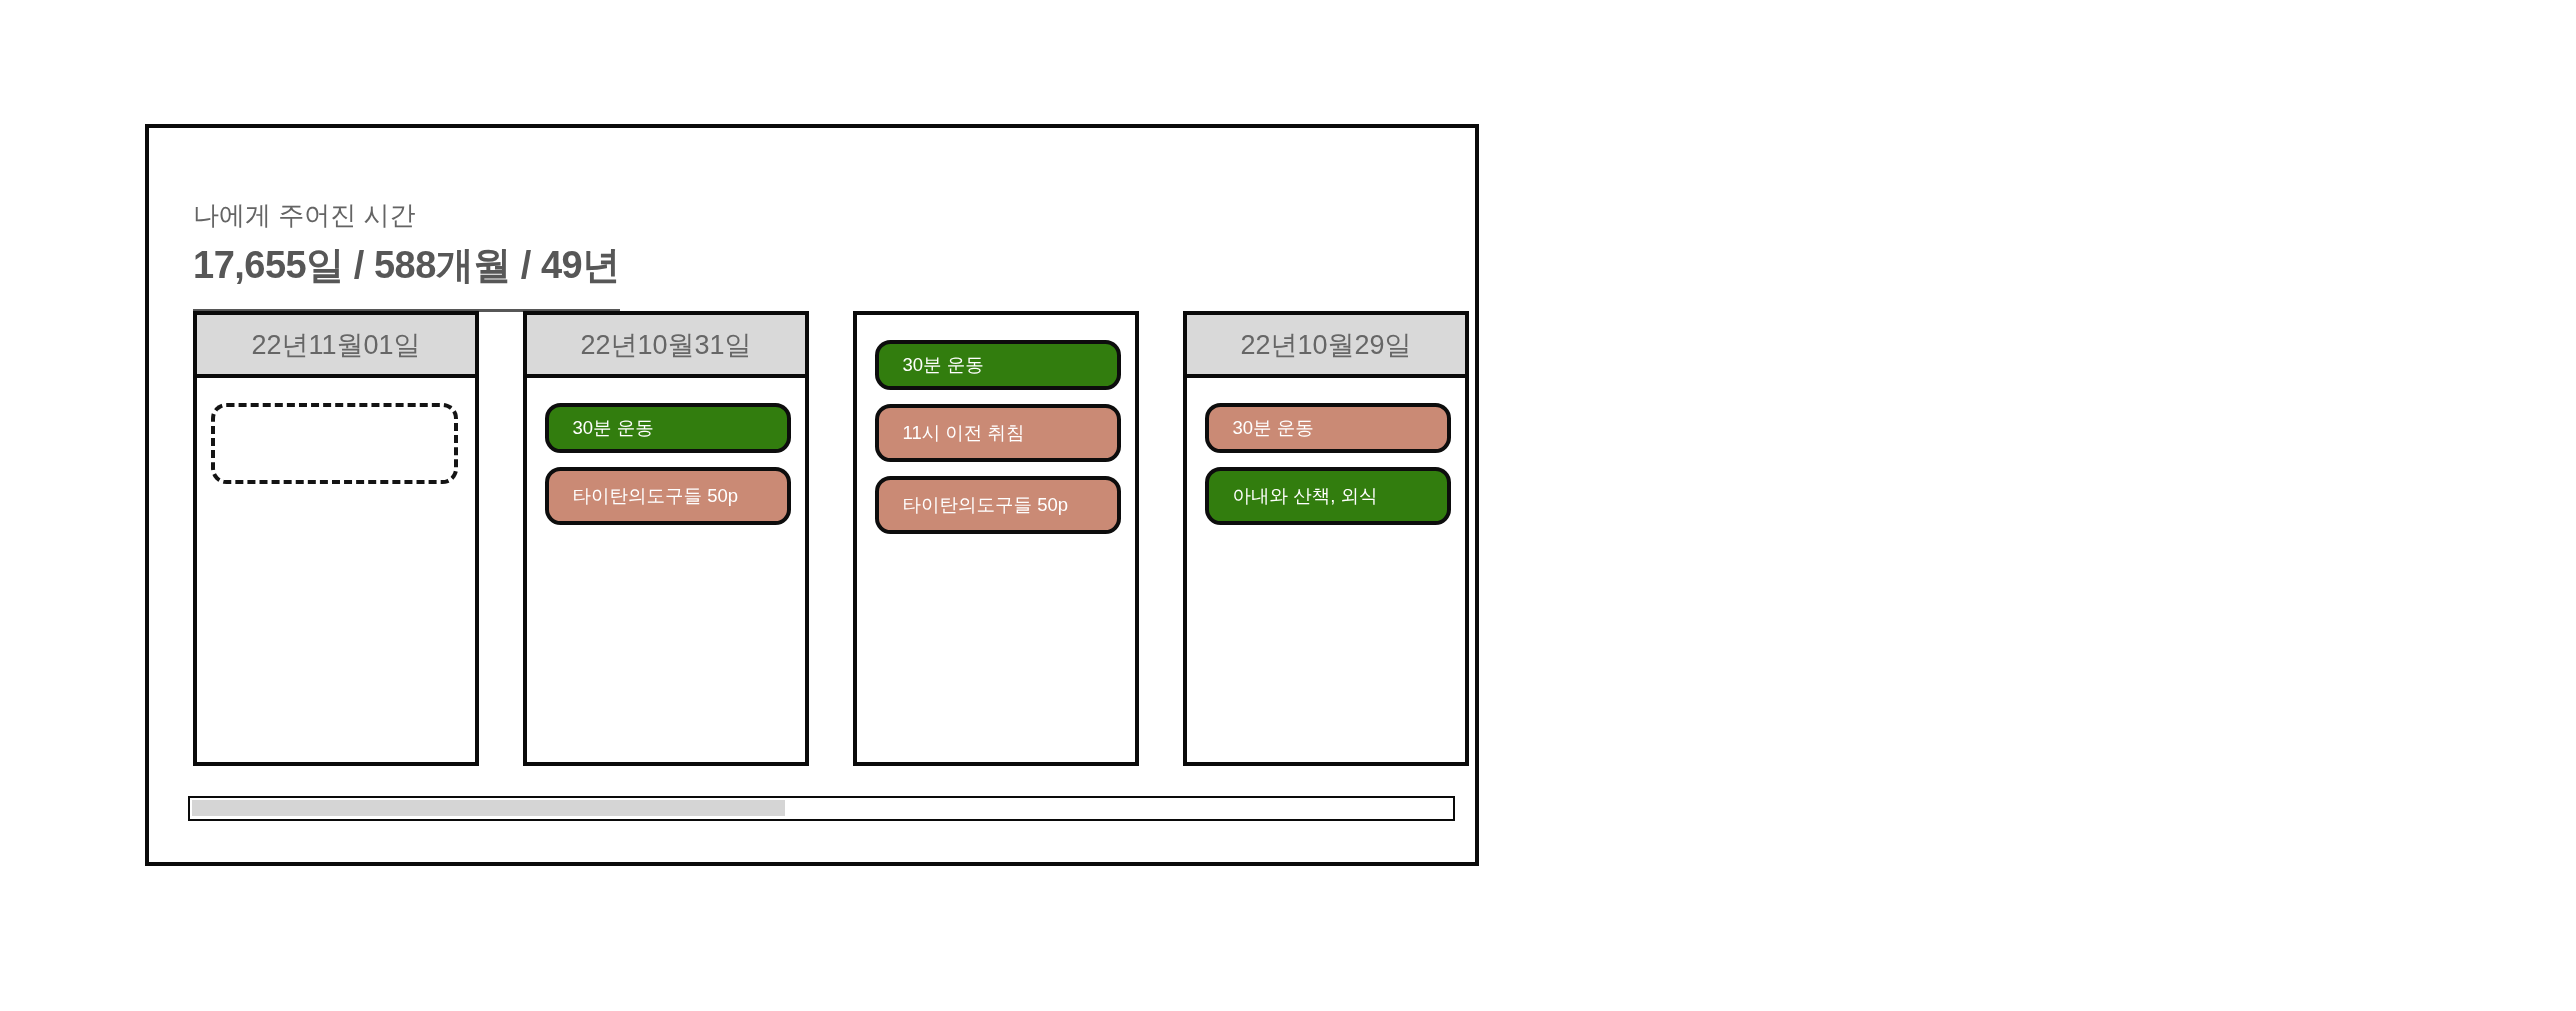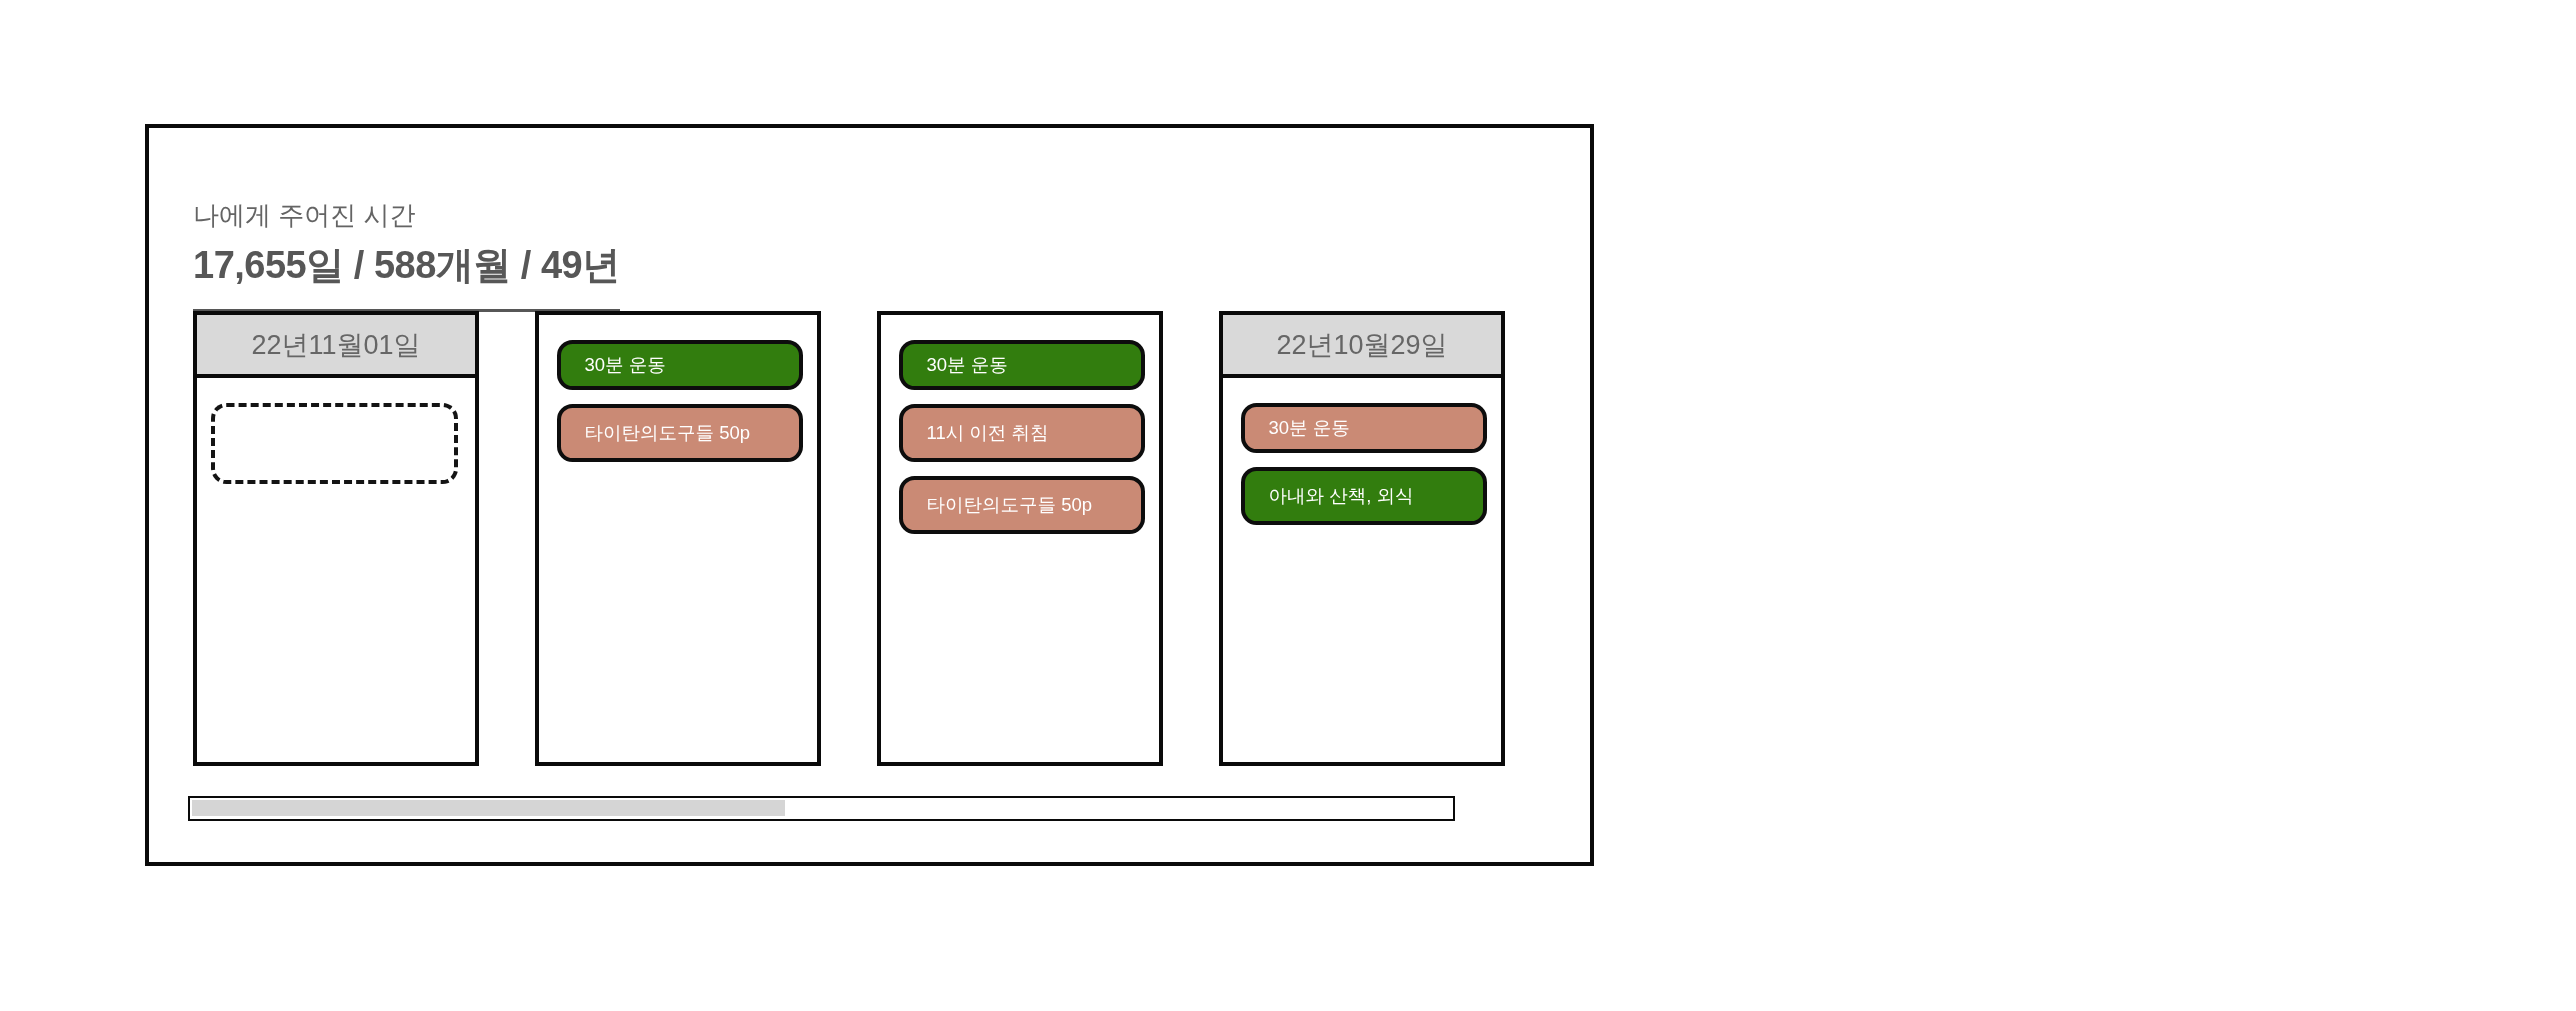--- a/index.html
+++ b/index.html
@@ -8,21 +8,21 @@
     width: 2638px;
     height: 1012px;
     background: #ffffff;
     font-family: "Liberation Sans", "DejaVu Sans", sans-serif;
   }
 
   .panel {
     position: absolute;
     left: 145px;
     top: 124px;
-    width: 1449px;
+    width: 1334px;
     height: 742px;
     box-sizing: border-box;
     border: 4.1px solid #0a0a0a;
     background: #ffffff;
     overflow: hidden;
   }
 
   .title-block {
     position: absolute;
     left: 44px;
@@ -42,21 +42,21 @@
     color: #575757;
     border-bottom: 3.6px solid #575757;
     padding-bottom: 18px;
   }
 
   .columns {
     position: absolute;
     left: 44px;
     top: 183px;
     display: flex;
-    gap: 56px;
+    gap: 44px;
   }
   .column {
     flex: none;
     width: 286px;
     height: 455px;
     box-sizing: border-box;
     border: 4.1px solid #0a0a0a;
     background: #ffffff;
   }
   .col-header {
@@ -133,20 +133,21 @@
   <div class="columns">
 
     <div class="column">
       <div class="col-header">22년11월01일</div>
       <div class="col-body">
         <div class="placeholder-slot"></div>
       </div>
     </div>
 
     <div class="column">
+      <div class="col-header">22년10월31일</div>
       <div class="col-body">
         <div class="card done">30분 운동</div>
         <div class="card missed">타이탄의도구들 50p</div>
       </div>
     </div>
 
     <div class="column">
       <div class="col-body">
         <div class="card done">30분 운동</div>
         <div class="card missed">11시 이전 취침</div>

